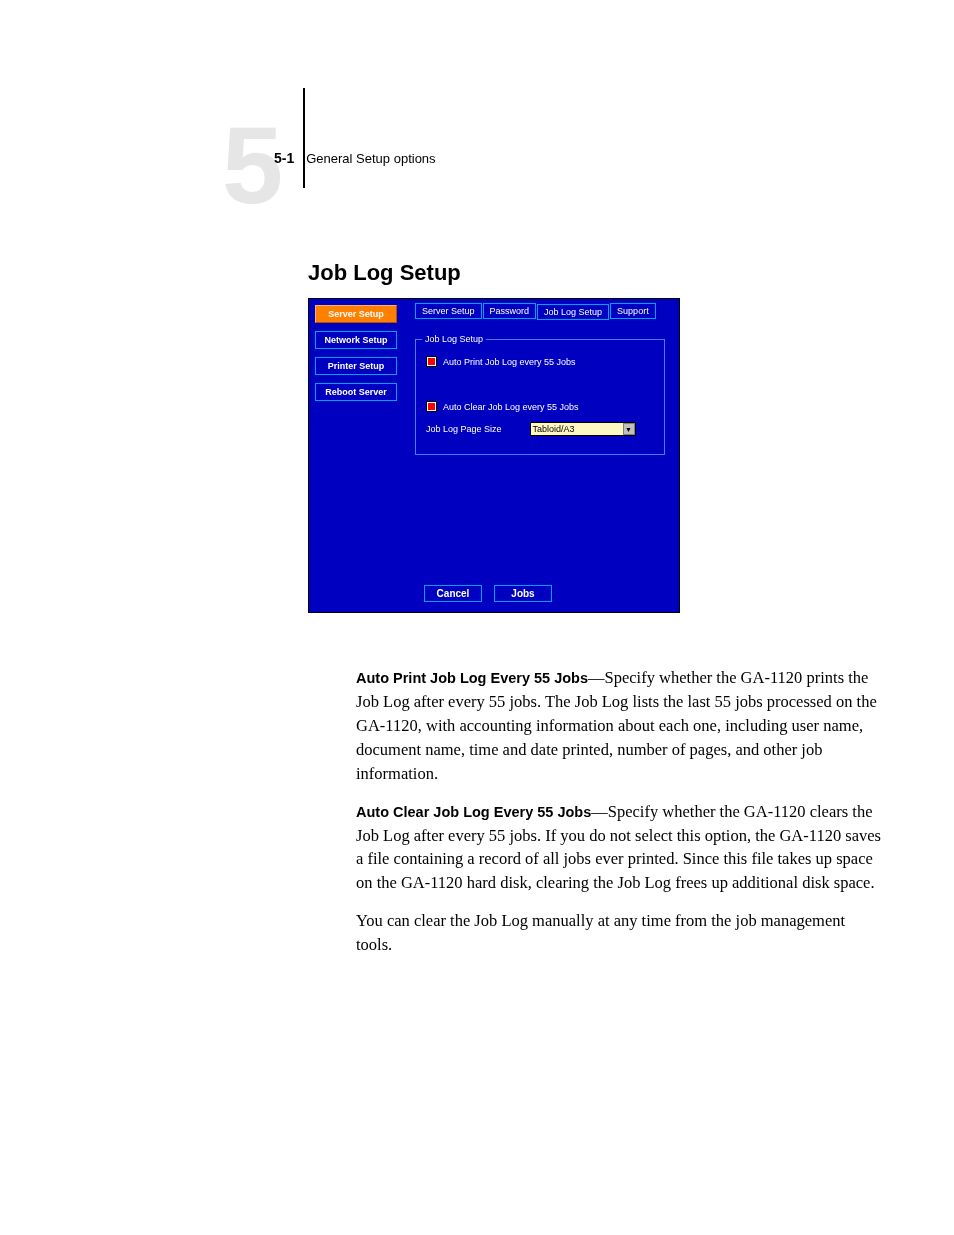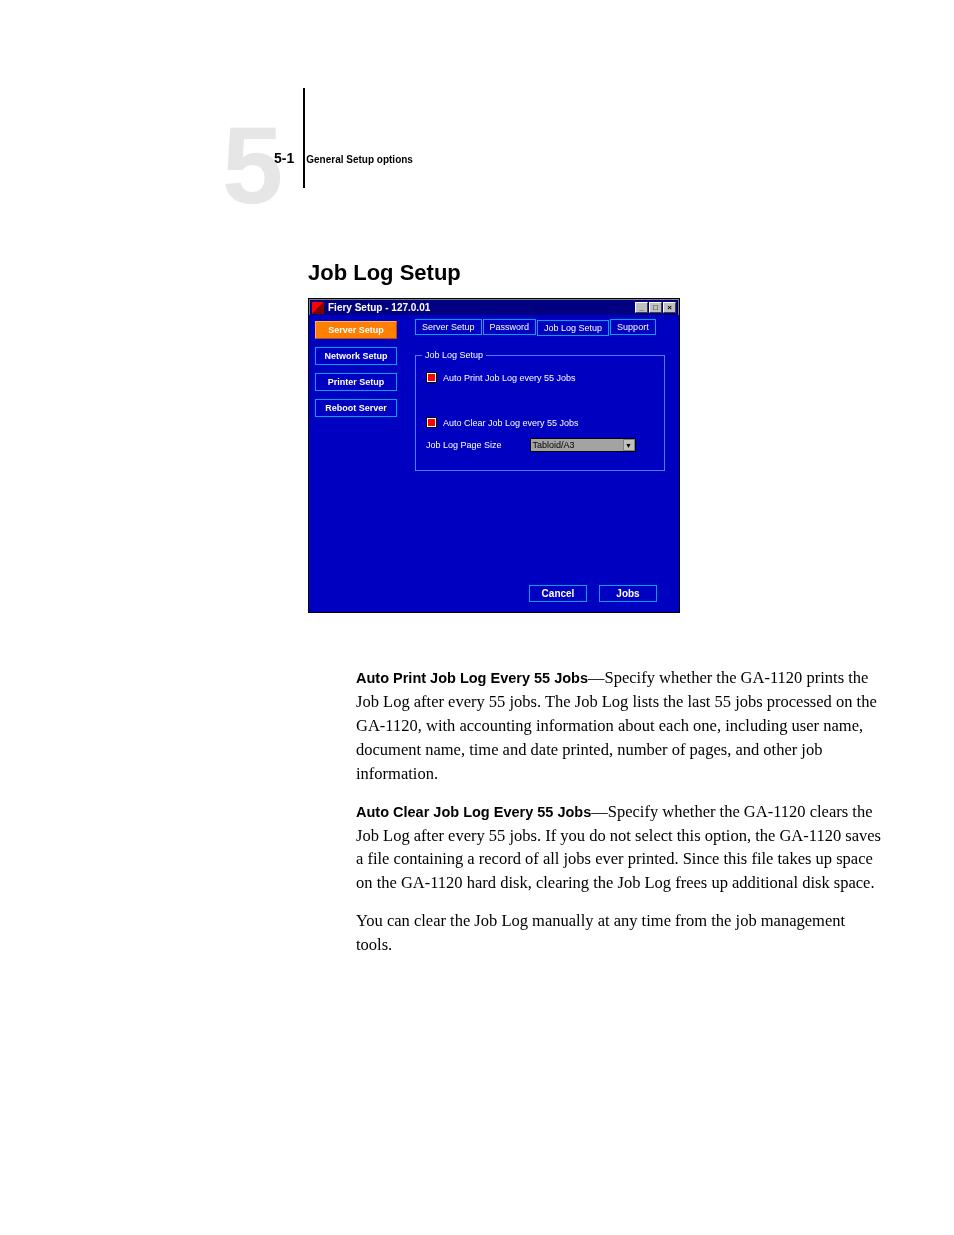--- a/index.html
+++ b/index.html
@@ -37,22 +37,22 @@
       display: flex;
       align-items: baseline;
       gap: 12px;
       font-family: Arial, Helvetica, sans-serif;
     }
     .page-num {
       font-weight: bold;
       font-size: 14px;
     }
     .page-hdr-title {
-      font-weight: bold;
-      font-size: 10px;
+      font-weight: normal;
+      font-size: 13px;
     }
     .section-title {
       position: absolute;
       left: 308px;
       top: 260px;
       font-family: Arial, Helvetica, sans-serif;
       font-weight: bold;
       font-size: 22px;
     }
     
@@ -208,21 +208,21 @@
       background: #ff0000;
     }
     .gap { height: 30px; }
     .sel-row {
       display: flex;
       align-items: center;
       gap: 28px;
       margin-top: 10px;
     }
     .sel {
-      background: #a3a3a3;
+      background: #fef9c3;
       color: #000;
       border: 1px solid #000;
       width: 106px;
       height: 14px;
       display: flex;
       justify-content: space-between;
       align-items: center;
       padding-left: 2px;
     }
     .sel-arrow {
@@ -231,21 +231,21 @@
       background: #c0c0c0;
       border: 1px solid #808080;
       font-size: 7px;
       display: flex;
       align-items: center;
       justify-content: center;
       color: #000;
     }
     .footer {
       display: flex;
-      justify-content: flex-end;
+      justify-content: center;
       gap: 12px;
       padding: 8px 22px 10px 10px;
     }
     .foot-btn {
       border: 1px solid #00a0ff;
       color: #fff;
       width: 58px;
       text-align: center;
       padding: 2px 0;
       font-size: 10px;
@@ -276,31 +276,20 @@
 <div class="big-chapter-num">5</div>
 <div class="page-header-rule"></div>
 <div class="page-header">
   <span class="page-num">5-1</span>
   <span class="page-hdr-title">General Setup options</span>
 </div>
 
 <div class="section-title">Job Log Setup</div>
 
 <div class="window">
-  <div class="titlebar">
-    <div class="titlebar-left">
-      <div class="app-icon"></div>
-      <span class="titlebar-text">Fiery Setup - 127.0.01</span>
-    </div>
-    <div class="titlebar-btns">
-      <div class="titlebar-btn">_</div>
-      <div class="titlebar-btn">□</div>
-      <div class="titlebar-btn">×</div>
-    </div>
-  </div>
   <div class="window-body">
     <div class="upper">
       <div class="sidebar">
         <div class="side-btn active">Server Setup</div>
         <div class="side-btn">Network Setup</div>
         <div class="side-btn">Printer Setup</div>
         <div class="side-btn">Reboot Server</div>
       </div>
       <div class="main">
         <div class="tabs">

